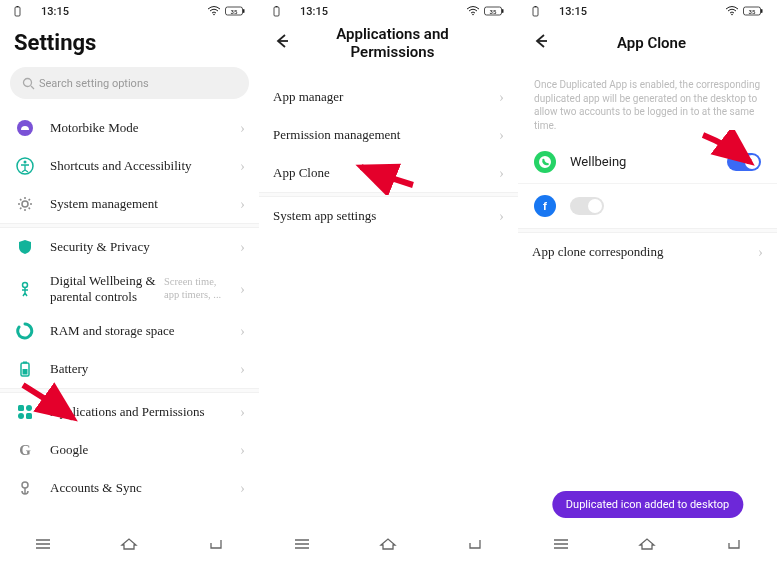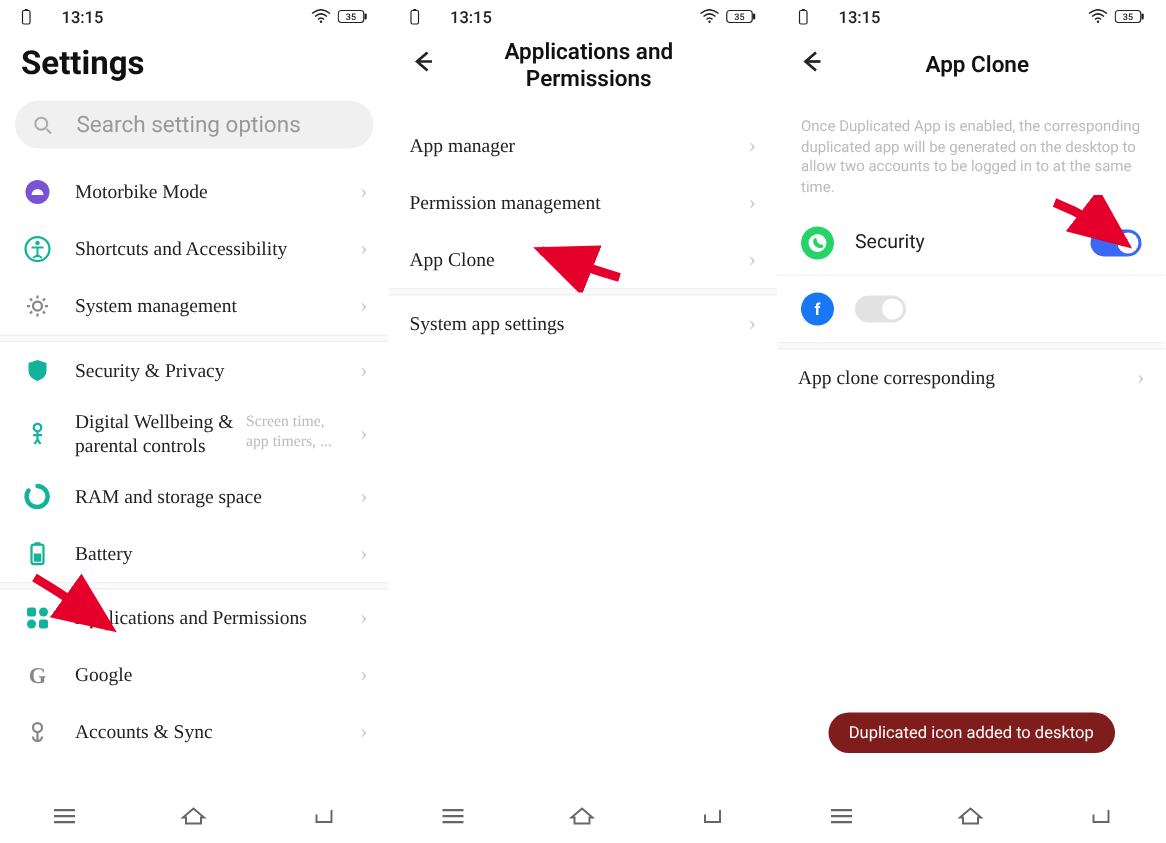--- a/index.html
+++ b/index.html
@@ -52,23 +52,23 @@
     margin-right: 28px;
   }
   .search-box {
     margin: 0 10px 10px;
     background: #f0f0f0;
     border-radius: 18px;
     height: 32px;
     display: flex;
     align-items: center;
     padding: 0 12px;
-    gap: 16px;
+    gap: 4px;
     color: #999;
-    font-size: 15px;
+    font-size: 11px;
   }
   .list-item {
     display: flex;
     align-items: center;
     padding: 0 14px;
     height: 38px;
     font-size: 13px;
     color: #222;
     position: relative;
     font-family: Liberation Serif, serif;
@@ -133,24 +133,24 @@
     bottom: 0; left: 0; right: 0;
     height: 36px;
     display: flex;
     justify-content: space-around;
     align-items: center;
     color: #666;
   }
   .nav-icon { width: 20px; height: 20px; display:flex; align-items:center; justify-content:center;}
   .toast {
     position: absolute;
-    bottom: 60px;
+    bottom: 44px;
     left: 50%;
     transform: translateX(-50%);
-    background: #7f1d1d;
+    background: #6d28d9;
     color: #fff;
     font-size: 11px;
     padding: 7px 14px;
     border-radius: 16px;
     white-space: nowrap;
   }
   .arrow {
     position: absolute;
     pointer-events: none;
     z-index: 50;
@@ -446,21 +446,21 @@
   </div>
 
   <div class="desc-text">Once Duplicated App is enabled, the corresponding duplicated app will be generated on the desktop to allow two accounts to be logged in to at the same time.</div>
 
   <div class="app-row" style="border-bottom:1px solid #f3f3f3;">
     <span class="app-icon whatsapp-bg">
         <svg width="14" height="14" viewBox="0 0 14 14">
           <path d="M7 1 a6 6 0 1 0 0 12 a6 6 0 0 0 0 -12 M4.5 4 q2 -1 2 1 q0 1 1 2 q1 1 2 1 q2 0 1 2 q-3 1 -5 -1 q-2 -2 -1 -5" fill="#fff"></path>
         </svg>
       </span>
-    <span class="label">Security</span>
+    <span class="label">Wellbeing</span>
     <div class="toggle on">
         <div class="knob"></div>
       </div>
   </div>
   <div class="app-row">
     <span class="app-icon facebook-bg">
         <svg width="14" height="14" viewBox="0 0 14 14">
           <text x="7" y="11" text-anchor="middle" font-size="11" font-weight="700" fill="#fff">f</text>
         </svg>
       </span>

